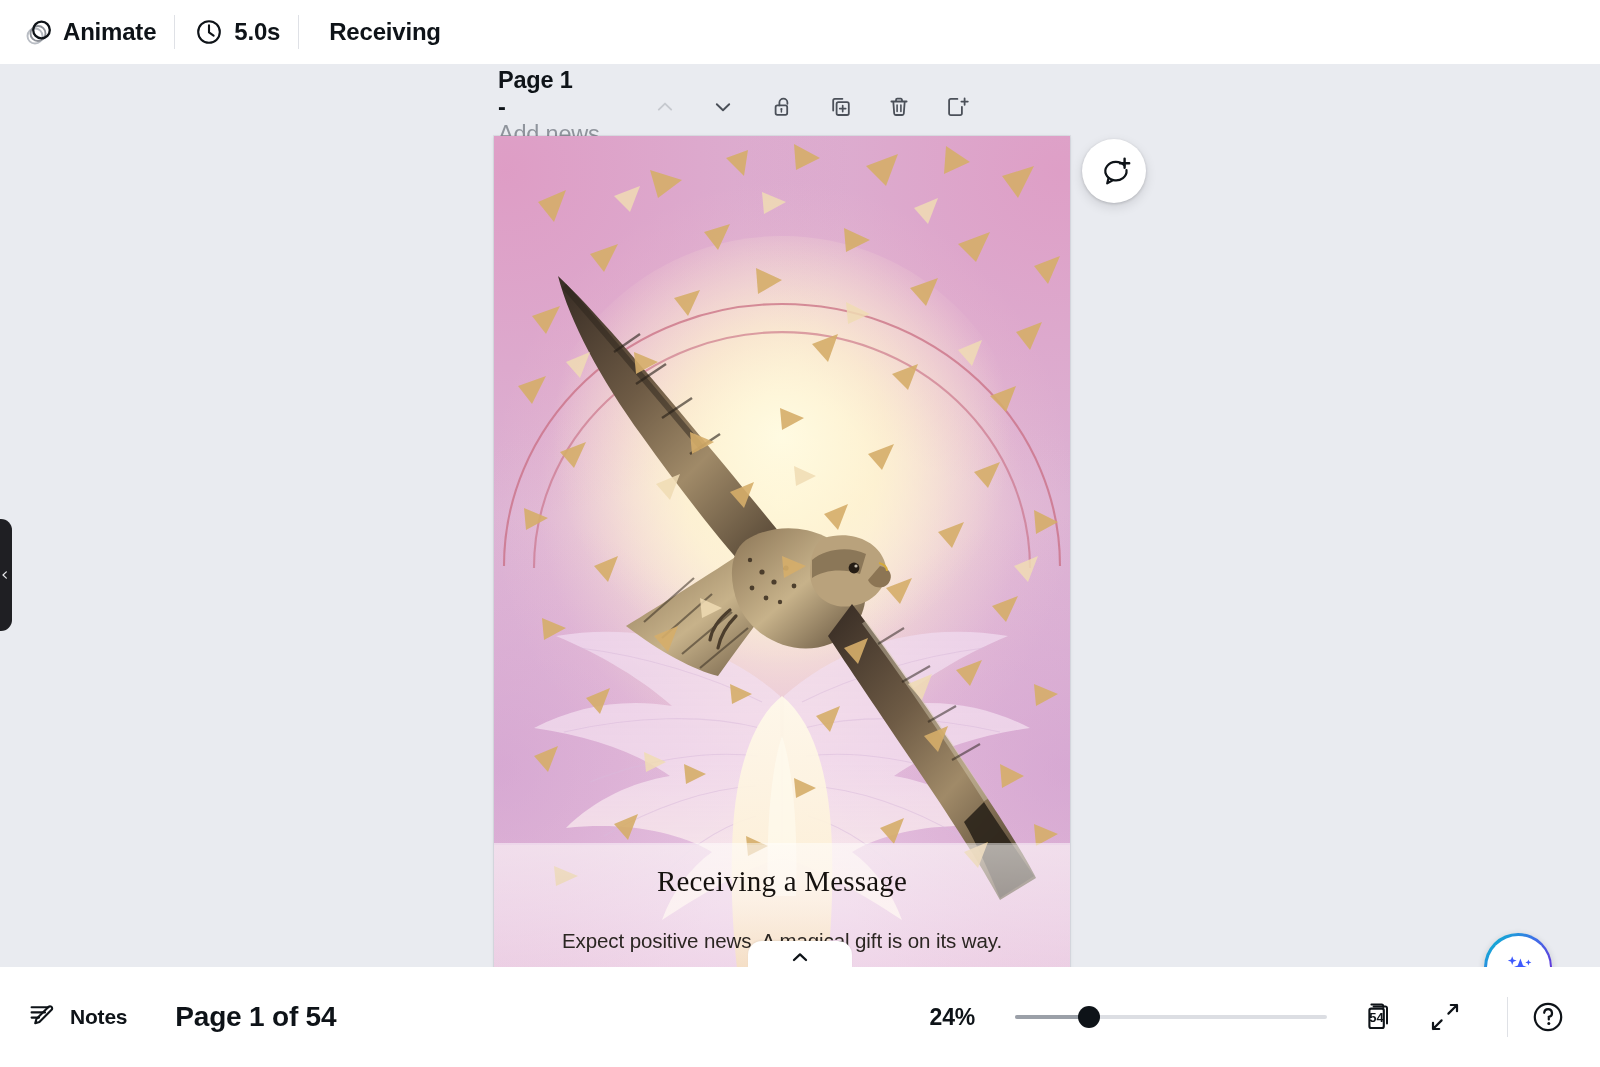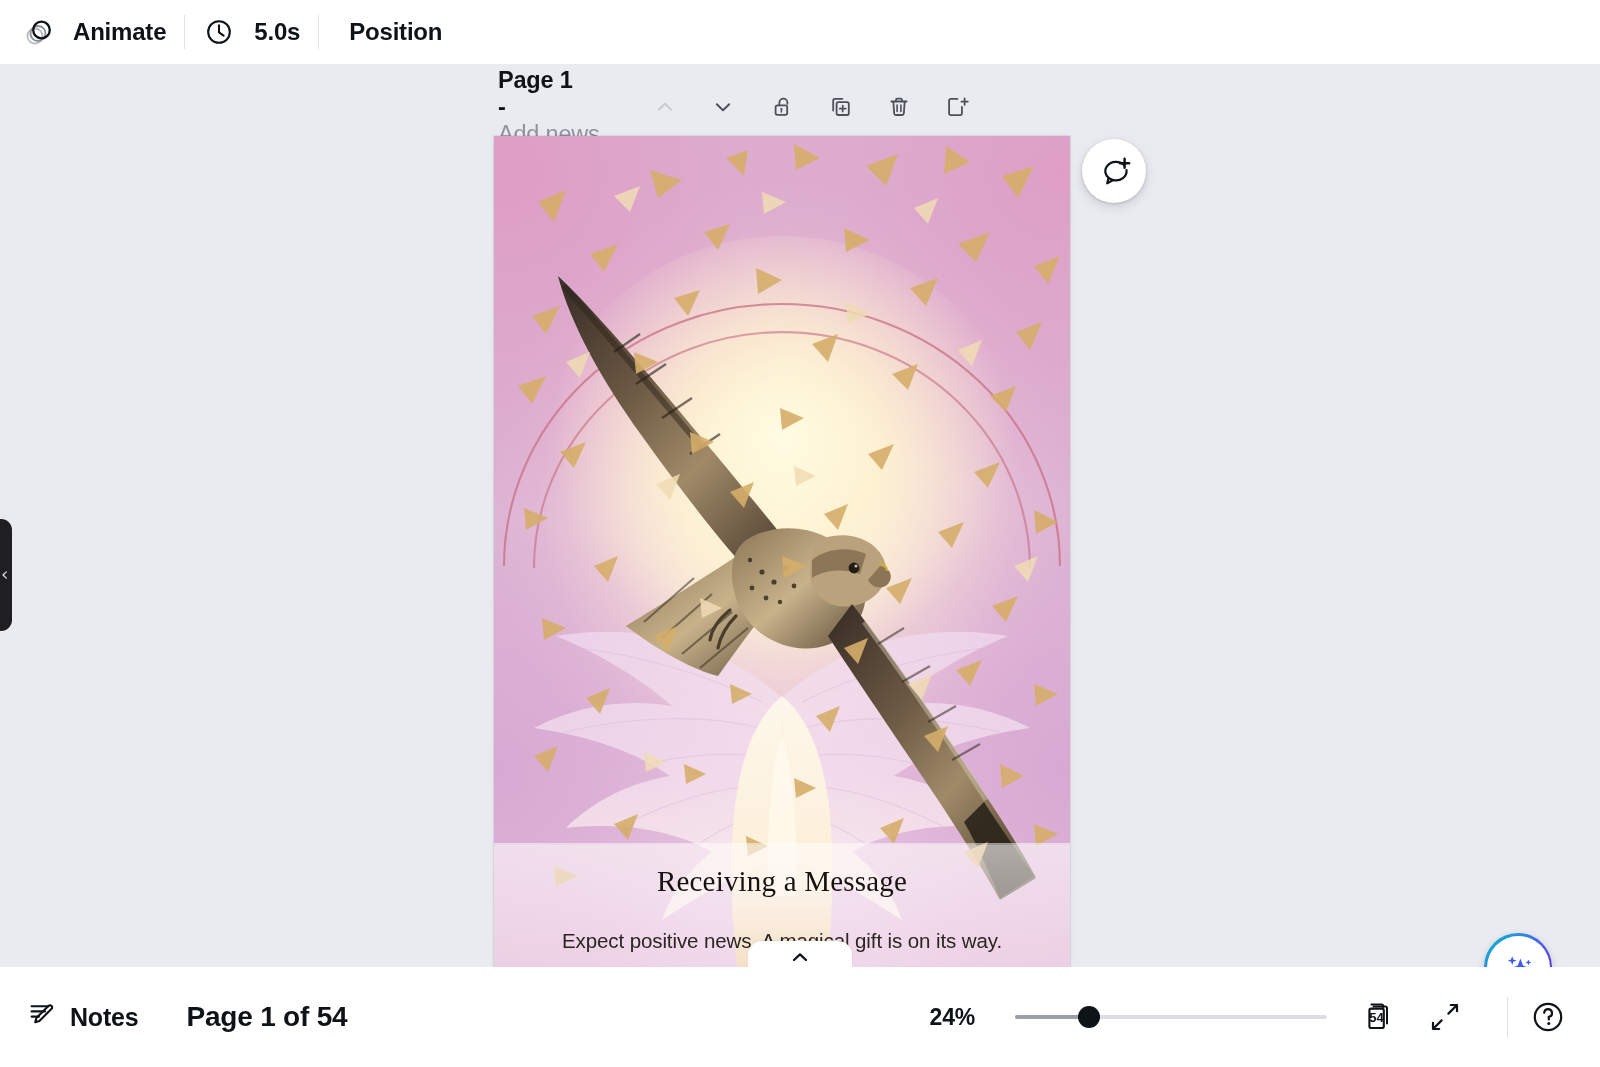--- a/index.html
+++ b/index.html
@@ -13,21 +13,21 @@
 
   
   .topbar {
     position: absolute; left: 0; top: 0; width: 1600px; height: 64px;
     background: #ffffff;
     display: flex; align-items: center;
     z-index: 40;
   }
   .tb-group { display: flex; align-items: center; height: 64px; }
   .tb-btn {
-    display: flex; align-items: center; gap: 19px;
+    display: flex; align-items: center; gap: 9px;
     height: 42px; padding: 0 12px; border-radius: 8px;
     cursor: pointer; background: transparent; border: none;
     font-size: 24px; font-weight: 700; color: #0e1318;
     letter-spacing: -0.2px;
     font-family: "Liberation Sans", sans-serif;
   }
   .tb-divider { width: 1px; height: 34px; background: #dfe1e6; margin: 0 6px; }
   .tb-icon { width: 32px; height: 32px; display: block; flex: none; }
   .tb-label { white-space: nowrap; }
 
@@ -157,21 +157,21 @@
     position: absolute; left: 0; bottom: 0; width: 1600px; height: 100px;
     background: #ffffff; display: flex; align-items: center;
     z-index: 40;
   }
   .bb-left { display: flex; align-items: center; padding-left: 14px; gap: 6px; }
   .bb-btn {
     display: flex; align-items: center; gap: 14px;
     height: 46px; padding: 0 14px; border-radius: 8px;
     background: transparent; border: none; cursor: pointer;
     font-family: "Liberation Sans", sans-serif;
-    font-size: 25px; font-weight: 700; color: #0e1318; letter-spacing: -0.2px;
+    font-size: 21px; font-weight: 700; color: #0e1318; letter-spacing: -0.2px;
     white-space: nowrap;
   }
   .bb-static {
     font-size: 28px; font-weight: 700; color: #0e1318;
     padding: 0 14px; letter-spacing: -0.2px; white-space: nowrap;
   }
   .bb-right {
     margin-left: auto; display: flex; align-items: center;
     padding-right: 14px; gap: 12px;
   }
@@ -228,21 +228,21 @@
         <span class="tb-icon">
           <svg viewBox="0 0 32 32" fill="none">
             <circle cx="16" cy="16" r="10.8" stroke="#0e1318" stroke-width="2.1"></circle>
             <path d="M16 9.4V16.4L20.6 19.6" stroke="#0e1318" stroke-width="2.1" stroke-linecap="round" stroke-linejoin="round"></path>
           </svg>
         </span>
         <span class="tb-label">5.0s</span>
       </button>
       <div class="tb-divider"></div>
       <button class="tb-btn" style="margin-left:12px;">
-        <span class="tb-label">Position</span>
+        <span class="tb-label">Receiving</span>
       </button>
     </div>
   </div>
 
   <div class="canvas-area">
 
     <div class="side-handle">
       <span>
         <svg viewBox="0 0 12 12" fill="none">
           <path d="M7.6 2.2 3.6 6l4 3.8" stroke="#e7e8ea" stroke-width="1.5" stroke-linecap="round" stroke-linejoin="round"></path>

